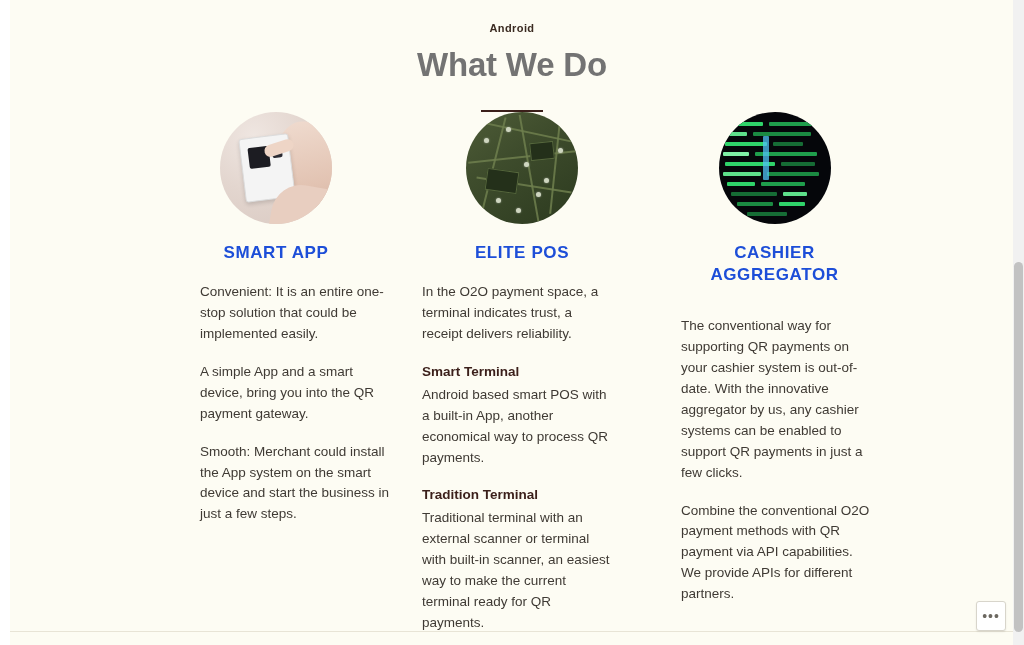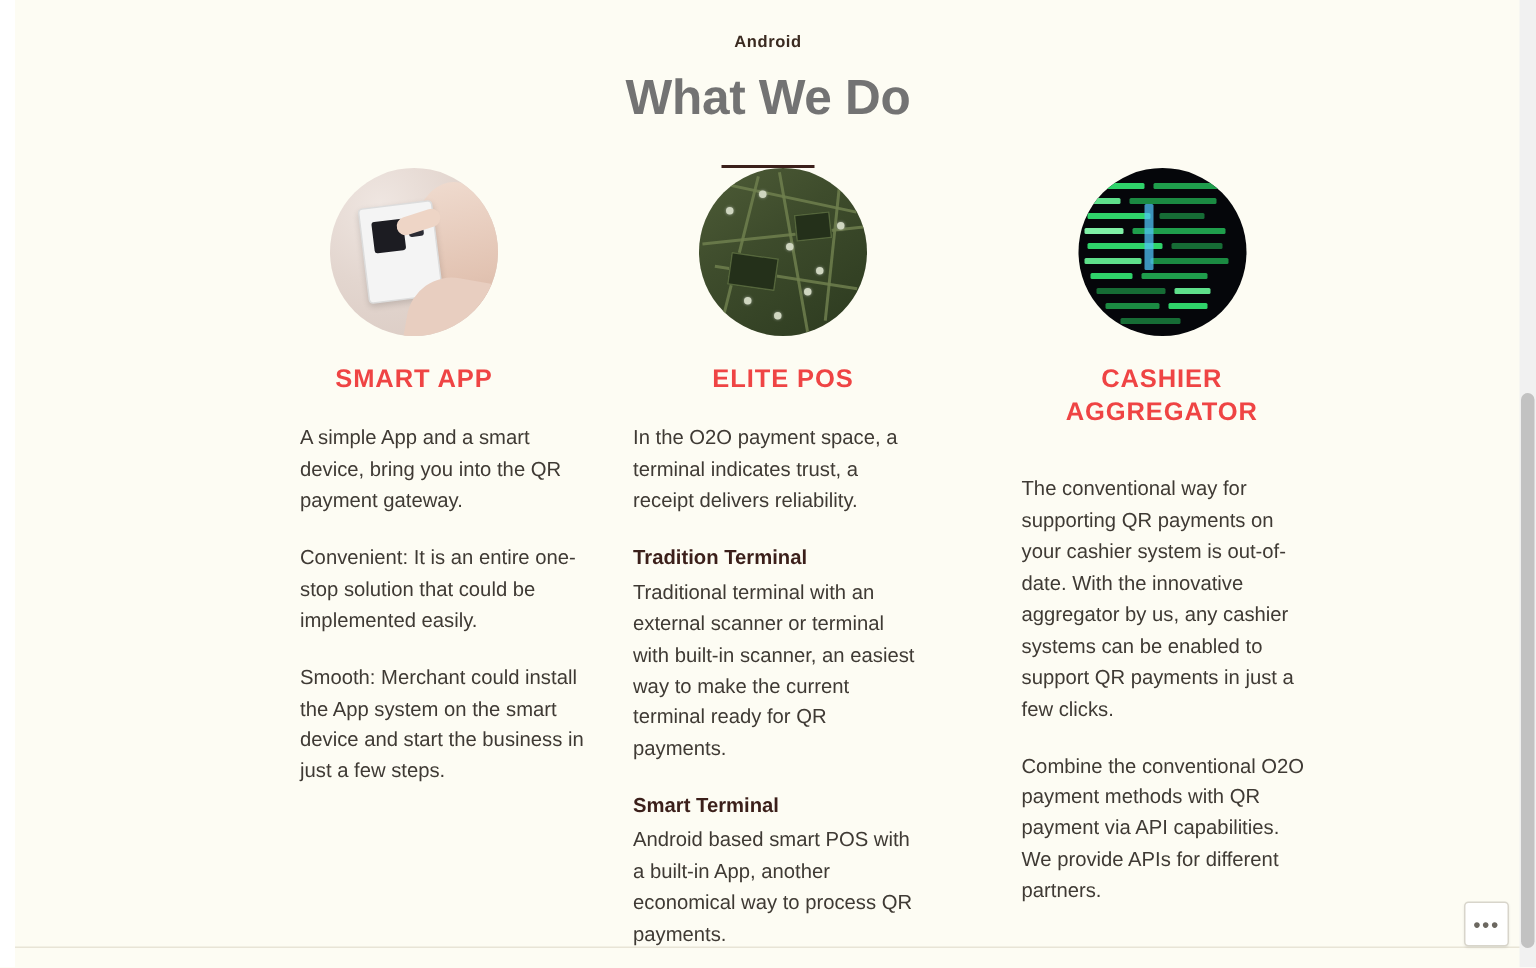--- a/index.html
+++ b/index.html
@@ -184,21 +184,21 @@
     position: absolute;
     height: 4px;
     border-radius: 1px;
   }
 
   .card-title {
     text-align: center;
     font-size: 17px;
     font-weight: bold;
     letter-spacing: 0.6px;
-    color: #ef4444;
+    color: #1d4ed8;
     margin-top: 18px;
     line-height: 1.3;
   }
 
   .body-text {
     font-size: 13.5px;
     line-height: 1.55;
     color: #3f3a34;
     margin-top: 18px;
   }
@@ -274,22 +274,22 @@
           <div class="device">
             <div class="screen"></div>
             <div class="screen2"></div>
           </div>
           <div class="finger"></div>
           <div class="wrist"></div>
         </div>
       </div>
       <div class="card-title">SMART APP</div>
       <div class="body-text">
+        <p>Convenient: It is an entire one-stop solution that could be implemented easily.</p>
         <p>A simple App and a smart device, bring you into the QR payment gateway.</p>
-        <p>Convenient: It is an entire one-stop solution that could be implemented easily.</p>
         <p>Smooth: Merchant could install the App system on the smart device and start the business in just a few steps.</p>
       </div>
     </div>
 
     <div class="col col-2">
       <div class="circle-wrap">
         <div class="circle img-pos">
           <div class="trace" style="left:6px;  top:18px; width:100px; height:2px; transform:rotate(12deg);"></div>
           <div class="trace" style="left:2px;  top:44px; width:108px; height:2px; transform:rotate(-6deg);"></div>
           <div class="trace" style="left:10px; top:72px; width:96px;  height:2px; transform:rotate(9deg);"></div>
@@ -305,26 +305,26 @@
           <div class="dot" style="left:30px; top:86px;"></div>
           <div class="dot" style="left:92px; top:36px;"></div>
           <div class="dot" style="left:50px; top:96px;"></div>
           <div class="dot" style="left:70px; top:80px;"></div>
         </div>
       </div>
       <div class="card-title">ELITE POS</div>
       <div class="body-text">
         <p>In the O2O payment space, a terminal indicates trust, a receipt delivers reliability.</p>
         <p>
+          <span class="sub-head" style="display:block;">Smart Terminal</span>
+          <span>Android based smart POS with a built-in App, another economical way to process QR payments.</span>
+        </p>
+        <p>
           <span class="sub-head" style="display:block;">Tradition Terminal</span>
           <span>Traditional terminal with an external scanner or terminal with built-in scanner, an easiest way to make the current terminal ready for QR payments.</span>
-        </p>
-        <p>
-          <span class="sub-head" style="display:block;">Smart Terminal</span>
-          <span>Android based smart POS with a built-in App, another economical way to process QR payments.</span>
         </p>
       </div>
     </div>
 
     <div class="col col-3">
       <div class="circle-wrap">
         <div class="circle img-code">
           <div class="line" style="left:10px; top:10px; width:34px; background:#2fd36a;"></div>
           <div class="line" style="left:50px; top:10px; width:46px; background:#1f9e4c;"></div>
           <div class="line" style="left:8px;  top:20px; width:20px; background:#5ee08b;"></div>

